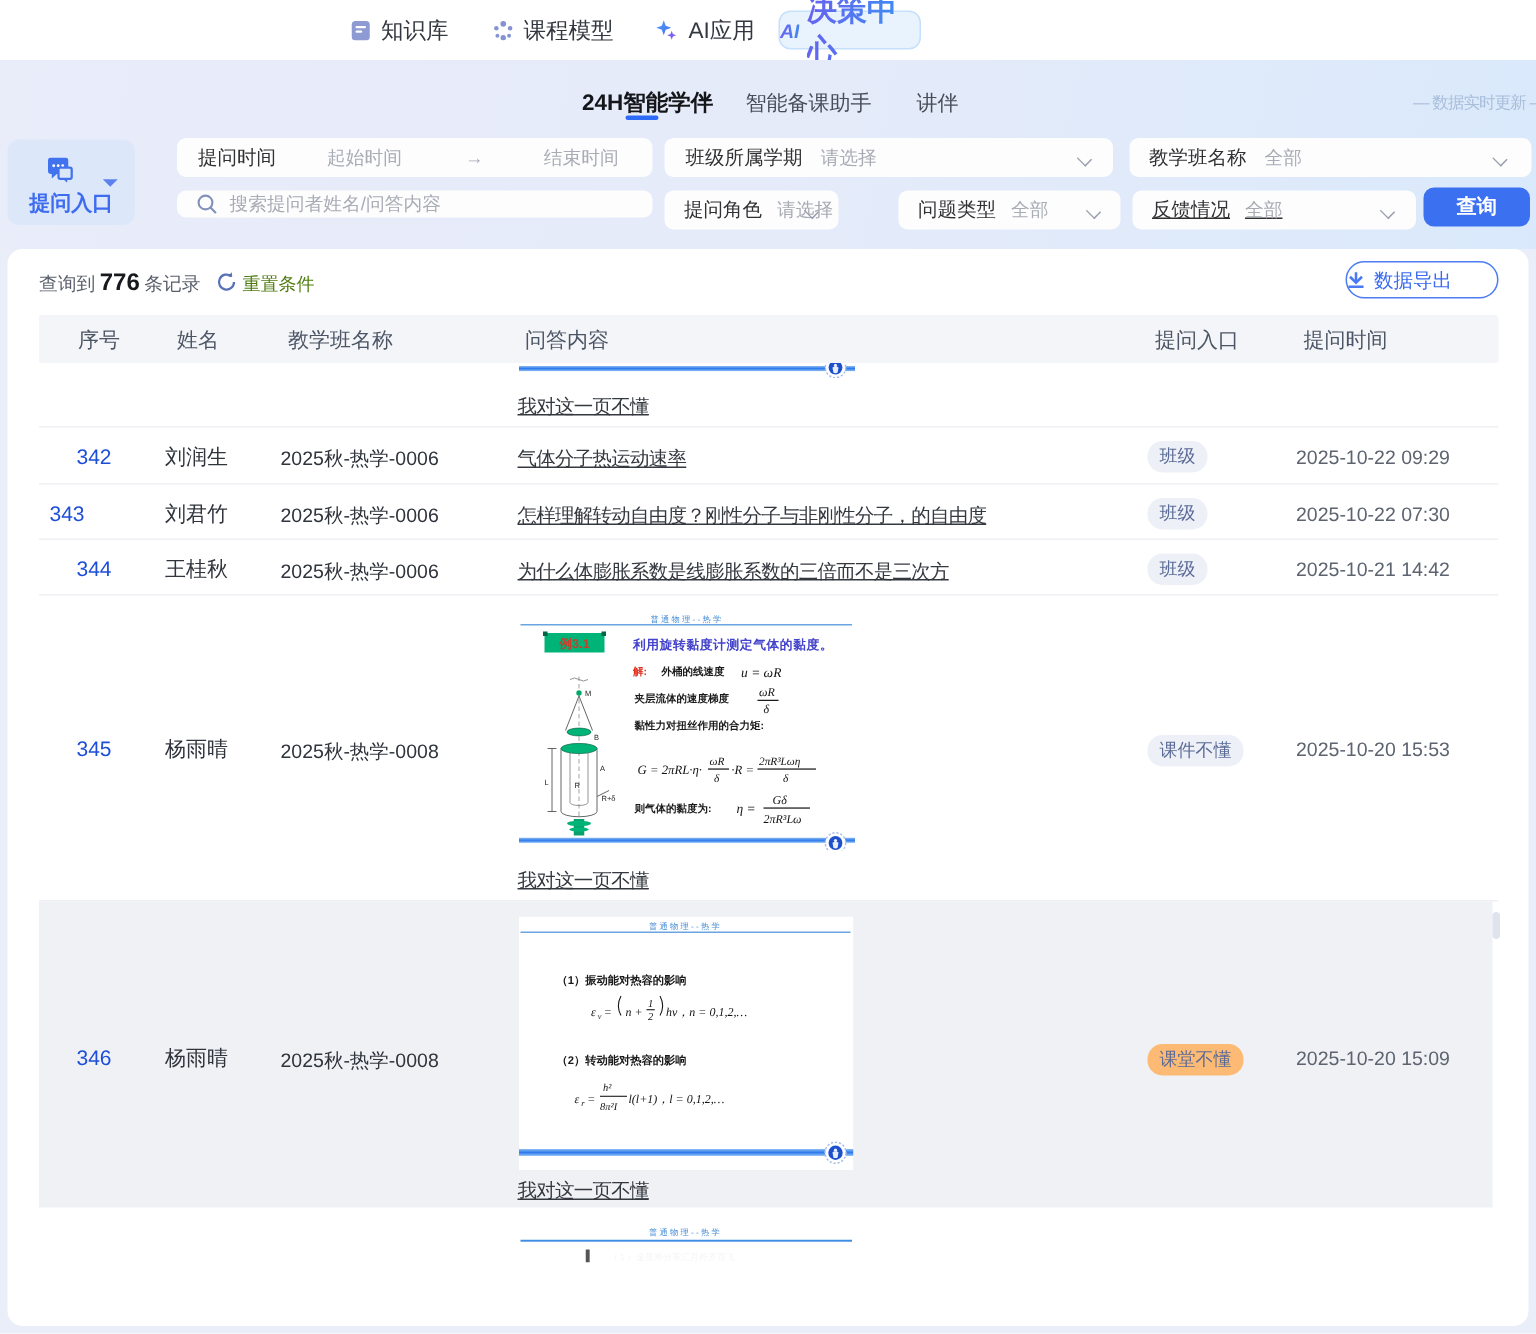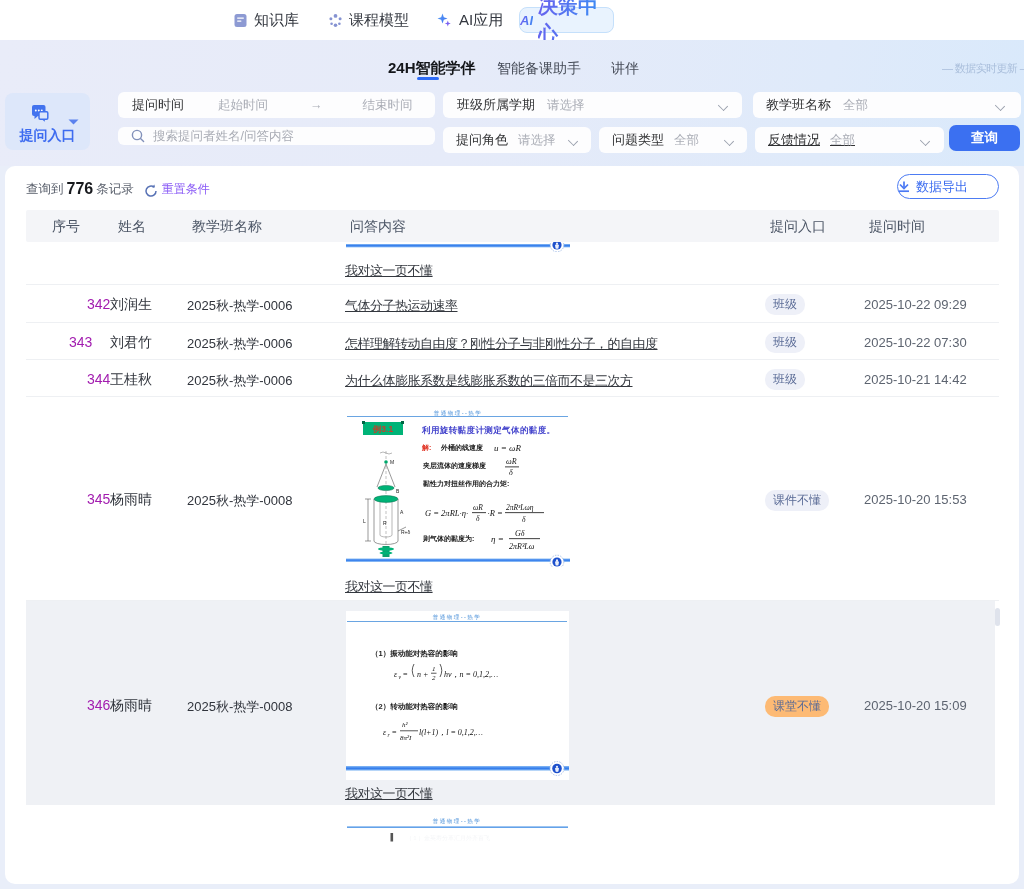--- a/index.html
+++ b/index.html
@@ -29,28 +29,28 @@
 .caret { width:9px; height:9px; display:inline-block; position:relative; }
 .caret:before { content:""; position:absolute; left:0; top:2px; width:7px; height:7px; border-right:1.6px solid #9aa0ad; border-bottom:1.6px solid #9aa0ad; transform:rotate(45deg) scale(1,.8); }
 .qbtn { position:absolute; left:949px; top:85px; width:71px; height:26px; background:#3b70f1; color:#fff; border-radius:7px; font-size:13.5px; font-weight:bold; display:flex; align-items:center; justify-content:center;}
 .commbtn { position:absolute; left:5px; top:53px; width:85px; height:57px; background:#dde7fa; border-radius:8px; }
 .commbtn .t { position:absolute; left:0; right:0; top:34px; text-align:center; font-size:14px; font-weight:bold; color:#3e6cf0; }
 
 
 .card { position:absolute; left:5px; top:166px; width:1014px; height:718px; background:#fff; border-radius:10px; }
 .resrow { position:absolute; left:21px; top:12px; height:22px; display:flex; align-items:center; font-size:12.5px; color:#595f6b; }
 .resrow b.num { font-size:16px; color:#17191d; margin:0 3px; font-weight:bold; }
-.reset { display:flex; align-items:flex-end; gap:4px; color:#8b5cf6; margin-left:10px; font-size:12px; }
+.reset { display:flex; align-items:flex-start; gap:4px; color:#4d7c0f; margin-left:10px; font-size:12px; }
 .export { position:absolute; left:892px; top:8px; width:102px; height:25px; border:1px solid #4d7cf3; border-radius:13px; color:#3a6bf0; font-size:13px; display:flex; align-items:center; justify-content:flex-start; gap:6px; background:#fff; }
 
 .thead { position:absolute; left:21px; top:44px; width:973px; height:32px; background:#f4f5f8; border-radius:2px; font-size:14px; color:#4b5565; }
 .thead span { position:absolute; top:8px; }
 .tbody { position:absolute; left:21px; top:76px; width:973px; height:632px; overflow:hidden; }
 .cell { position:absolute; font-size:14px; color:#30343c; }
-.num2 { font-size:14px; color:#a21caf;margin-left:36px; }
+.num2 { font-size:14px; color:#1d4ed8; }
 .cls { font-size:13px; color:#30343c; }
 .qlink { font-size:13px; color:#34383f; text-decoration:underline; letter-spacing:-0.5px; }
 .tag { position:absolute; left:739px; background:#eef0f8; color:#5a6b96; font-size:12px; border-radius:10px; padding:2px 8px; }
 .time { position:absolute; left:838px; font-size:13px; color:#5d6470; }
 .sb { position:absolute; left:990px; top:442px; width:5px; height:18px; background:#dfe3ec; border-radius:3px; }
 </style>
 </head>
 <body>
 
 <div class="topnav">
@@ -138,21 +138,21 @@
     <span class="caret" style="position:absolute;right:16px;top:8px;"></span>
   </div>
 
   <div class="fld" style="left:118px;top:87px;width:317px;height:18px;">
     <svg style="margin-left:13px;" width="14" height="14" viewBox="0 0 14 14">
         <circle cx="6" cy="6" r="4.6" fill="none" stroke="#8291ba" stroke-width="1.4"></circle>
         <path d="M9.5 9.5 L12.6 12.6" stroke="#8291ba" stroke-width="1.4" stroke-linecap="round"></path>
       </svg>
     <span class="ph" style="margin-left:8px;">搜索提问者姓名/问答内容</span>
   </div>
-  <div class="fld" style="left:443px;top:87px;width:148px;height:26px;">
+  <div class="fld" style="left:443px;top:87px;width:116px;height:26px;">
     <span class="lab" style="margin-left:13px;">提问角色</span>
     <span class="ph" style="margin-left:10px;">请选择</span>
     <span class="caret" style="position:absolute;right:13px;top:8px;"></span>
   </div>
   <div class="fld" style="left:599px;top:87px;width:148px;height:26px;">
     <span class="lab" style="margin-left:13px;">问题类型</span>
     <span class="ph" style="margin-left:10px;">全部</span>
     <span class="caret" style="position:absolute;right:13px;top:8px;"></span>
   </div>
   <div class="fld" style="left:755px;top:87px;width:189px;height:26px;text-decoration:underline;">

